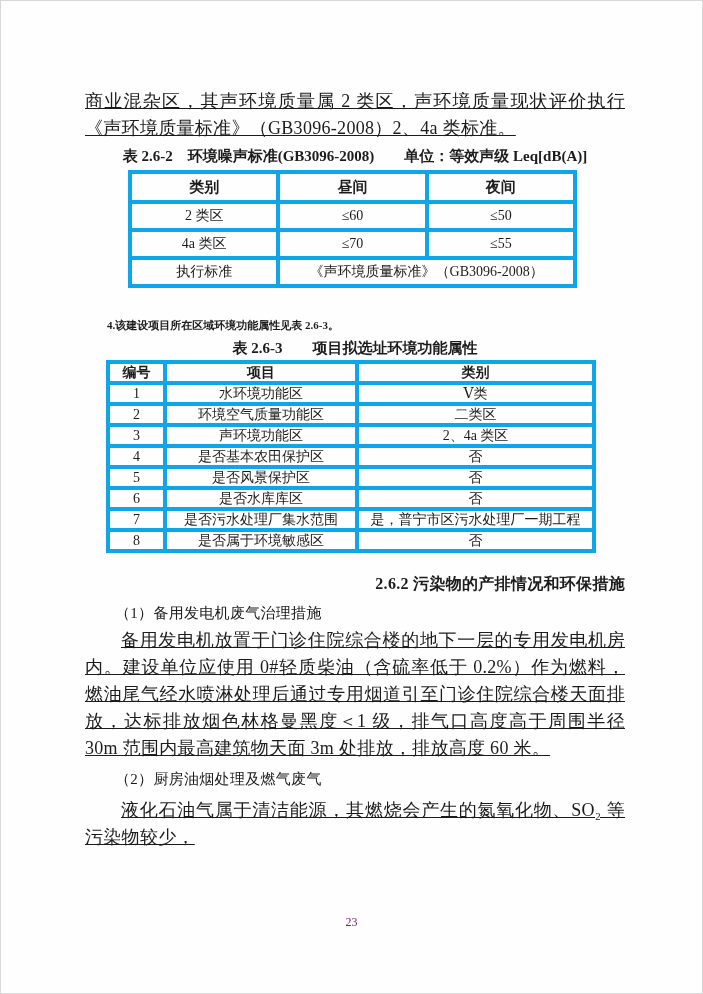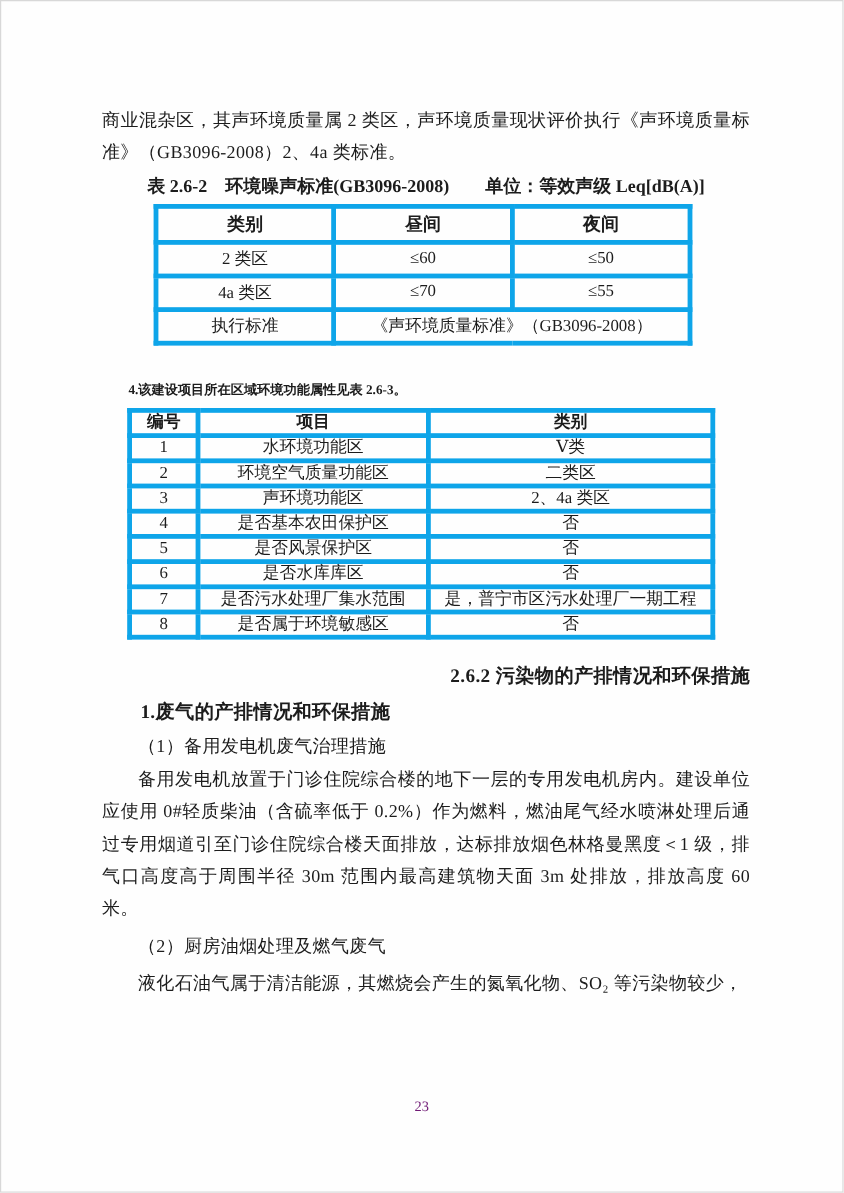--- a/index.html
+++ b/index.html
@@ -13,24 +13,25 @@
     color:#1c1c1c;
     overflow:hidden;
     box-shadow:inset 0 0 0 1px #d8d8d8;
   }
   .content {
     position:absolute;
     left:85px; top:88px;
     width:540px;
   }
   p.body {
-    font-size:15px;
+    font-size:18px;
     line-height:27px;
     text-align:justify;
     letter-spacing:0.3px;
+    text-decoration:underline;
   }
   .indent { text-indent:2em; }
   .tbl-title {
     text-align:center;
     font-weight:bold;
     font-size:15px;
     line-height:24px;
     margin-top:2px;
     white-space:pre;
   }
@@ -141,20 +142,21 @@
         </tr>
         <tr>
           <td>执行标准</td>
           <td colspan="2">《声环境质量标准》（GB3096-2008）</td>
         </tr>
       </tbody>
     </table>
 
     <p class="note-bold">4.该建设项目所在区域环境功能属性见表 2.6-3。</p>
 
+    <div class="tbl-title2">表 2.6-3　　项目拟选址环境功能属性</div>
 
     <table class="tbl tbl-attr">
       <tbody>
         <tr>
           <th class="col-no">编号</th>
           <th class="col-item">项目</th>
           <th class="col-cat">类别</th>
         </tr>
         <tr>
           <td>1</td>
@@ -193,21 +195,20 @@
         </tr>
         <tr>
           <td>8</td>
           <td>是否属于环境敏感区</td>
           <td>否</td>
         </tr>
       </tbody>
     </table>
 
     <div class="h-section">2.6.2 污染物的产排情况和环保措施</div>
-    <div class="h-sub">1.废气的产排情况和环保措施</div>
 
     <p class="item-line">（1）备用发电机废气治理措施</p>
     <p class="body indent para">备用发电机放置于门诊住院综合楼的地下一层的专用发电机房内。建设单位应使用 0#轻质柴油（含硫率低于 0.2%）作为燃料，燃油尾气经水喷淋处理后通过专用烟道引至门诊住院综合楼天面排放，达标排放烟色林格曼黑度＜1 级，排气口高度高于周围半径 30m 范围内最高建筑物天面 3m 处排放，排放高度 60 米。</p>
 
     <p class="item-line">（2）厨房油烟处理及燃气废气</p>
 
     <p class="body indent para-last">液化石油气属于清洁能源，其燃烧会产生的氮氧化物、SO₂ 等污染物较少，</p>
 
   </div>
 

